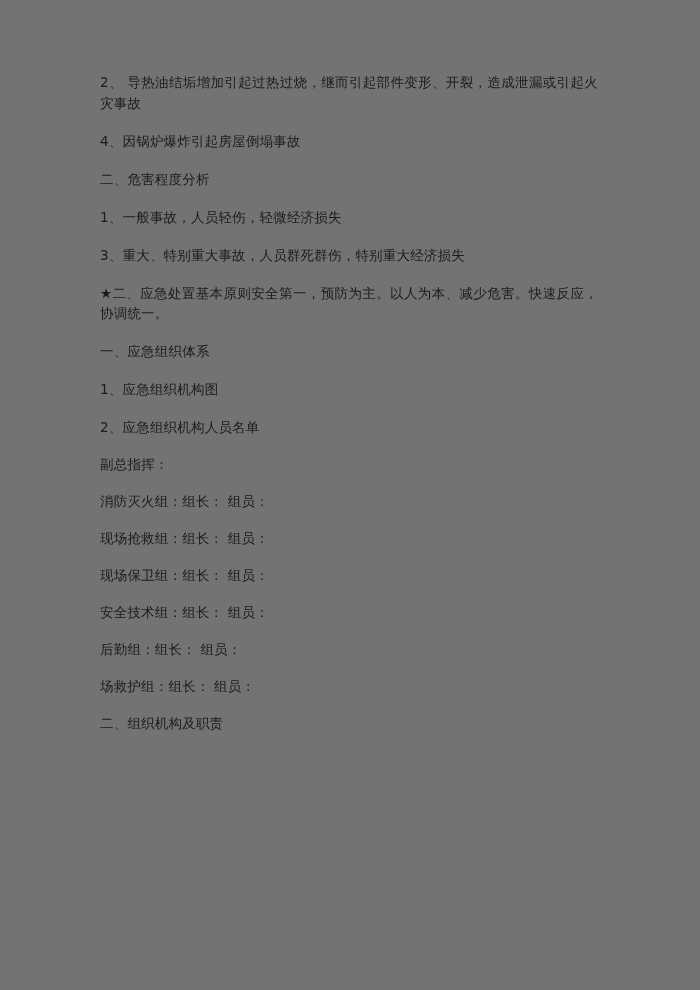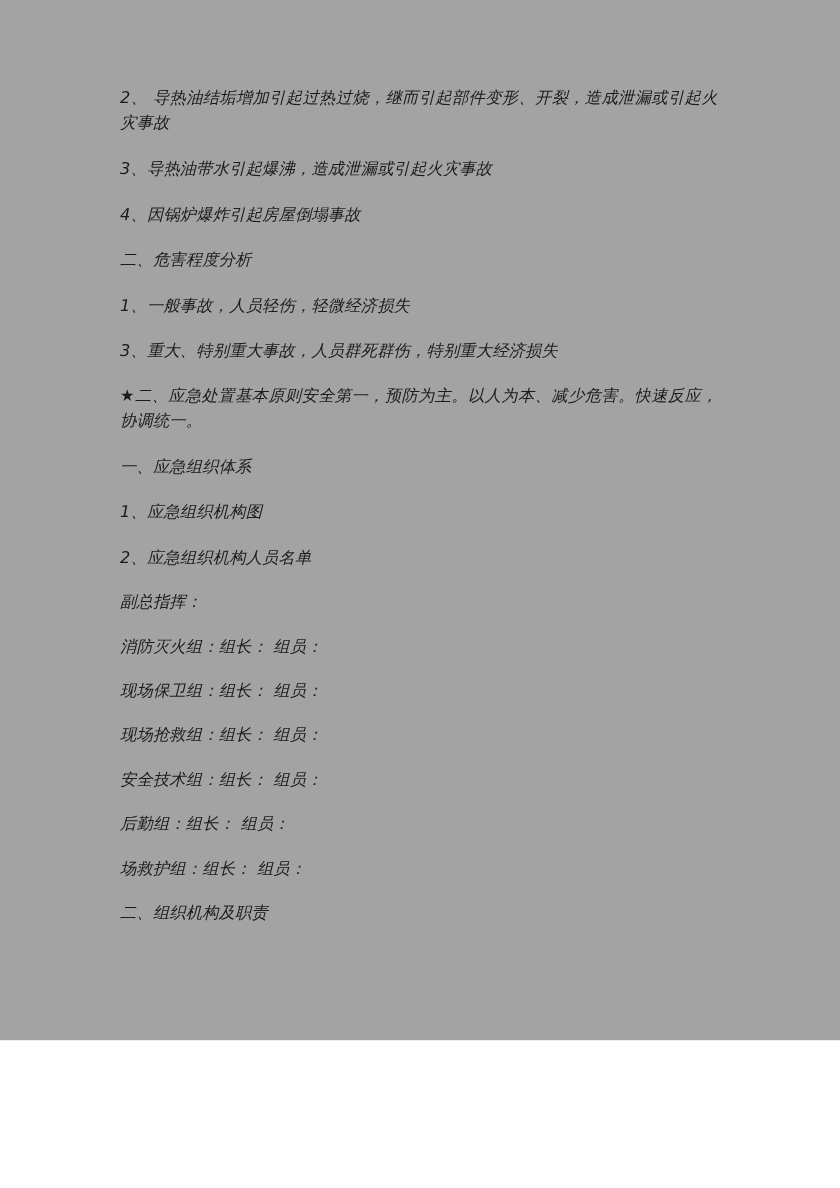--- a/index.html
+++ b/index.html
@@ -6,25 +6,24 @@
     margin: 0;
     padding: 0;
   }
   body {
     background: #ffffff;
     font-family: "DejaVu Sans", "Liberation Sans", sans-serif;
   }
   .page {
     position: relative;
     width: 700px;
-    height: 867px;
-    background: #a3a3a3;
+    height: 990px;
+    background: #737373;
     box-sizing: border-box;
     overflow: hidden;
-    font-style: italic;
   }
   .doc-body {
     position: absolute;
     left: 100px;
     top: 72px;
     width: 498px;
   }
   .para {
     font-size: 13.5px;
     line-height: 1.55;
@@ -40,31 +39,30 @@
   .indent-hang {
     text-indent: 0;
   }
 </style>
 </head>
 <body>
 
 <div class="page">
   <div class="doc-body">
     <p class="para indent-hang">2、 导热油结垢增加引起过热过烧，继而引起部件变形、开裂，造成泄漏或引起火灾事故</p>
-    <p class="para">3、导热油带水引起爆沸，造成泄漏或引起火灾事故</p>
     <p class="para">4、因锅炉爆炸引起房屋倒塌事故</p>
     <p class="para">二、危害程度分析</p>
     <p class="para">1、一般事故，人员轻伤，轻微经济损失</p>
     <p class="para">3、重大、特别重大事故，人员群死群伤，特别重大经济损失</p>
     <p class="para">★二、应急处置基本原则安全第一，预防为主。以人为本、减少危害。快速反应，协调统一。</p>
     <p class="para">一、应急组织体系</p>
     <p class="para">1、应急组织机构图</p>
     <p class="para tight">2、应急组织机构人员名单</p>
     <p class="para tight">副总指挥：</p>
     <p class="para tight">消防灭火组：组长：  组员：</p>
+    <p class="para tight">现场抢救组：组长：  组员：</p>
     <p class="para tight">现场保卫组：组长：  组员：</p>
-    <p class="para tight">现场抢救组：组长：  组员：</p>
     <p class="para tight">安全技术组：组长：  组员：</p>
     <p class="para tight">后勤组：组长：  组员：</p>
     <p class="para tight">场救护组：组长：  组员：</p>
     <p class="para">二、组织机构及职责</p>
   </div>
 </div>
 
 </body></html>

